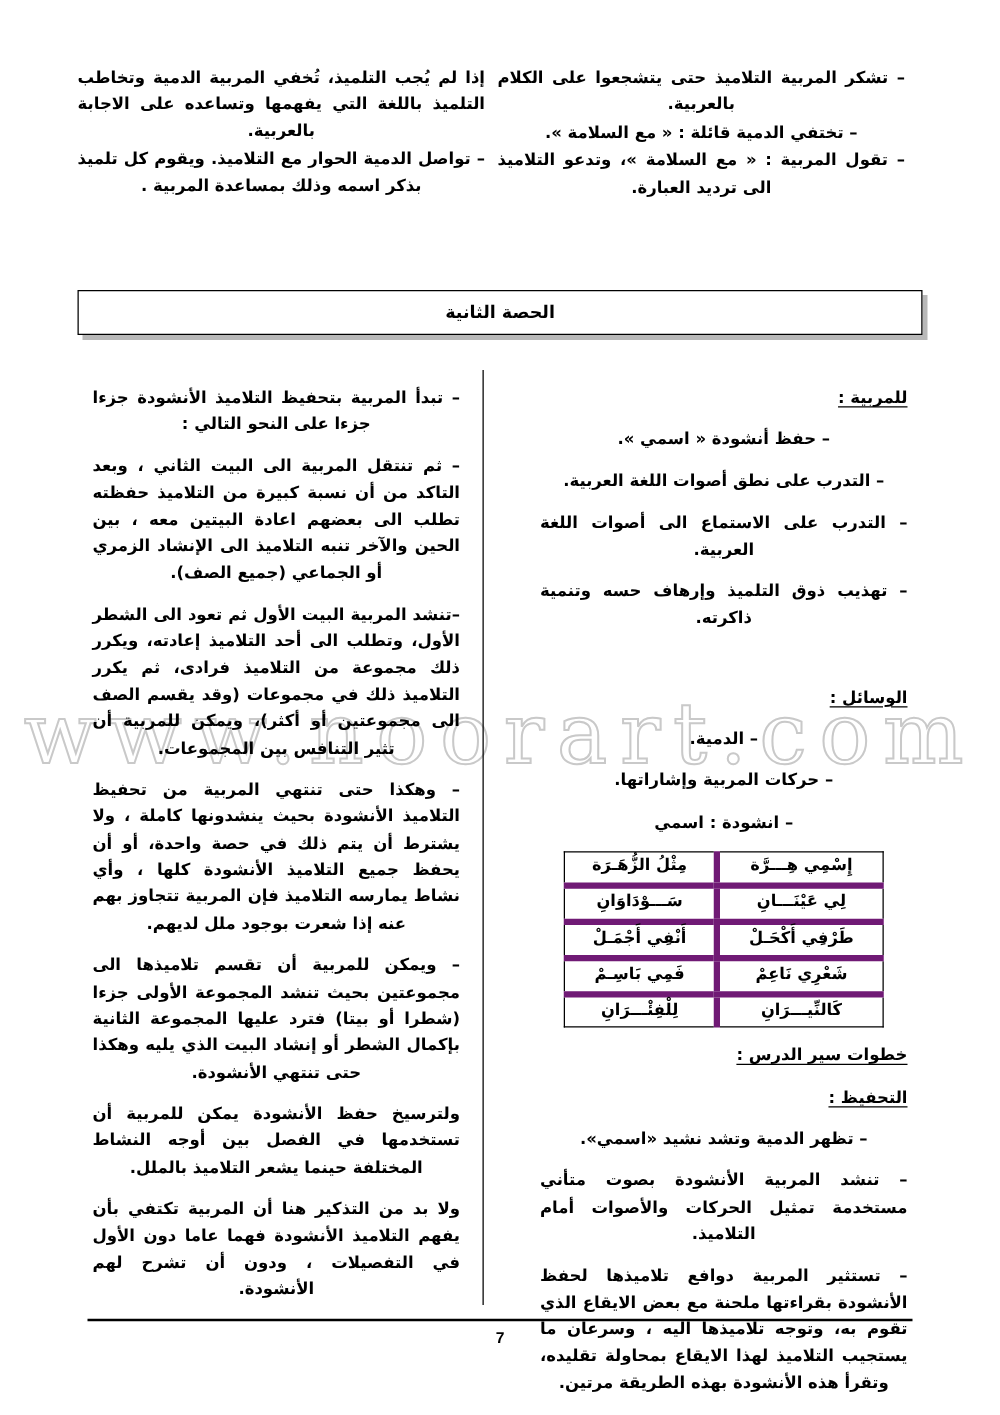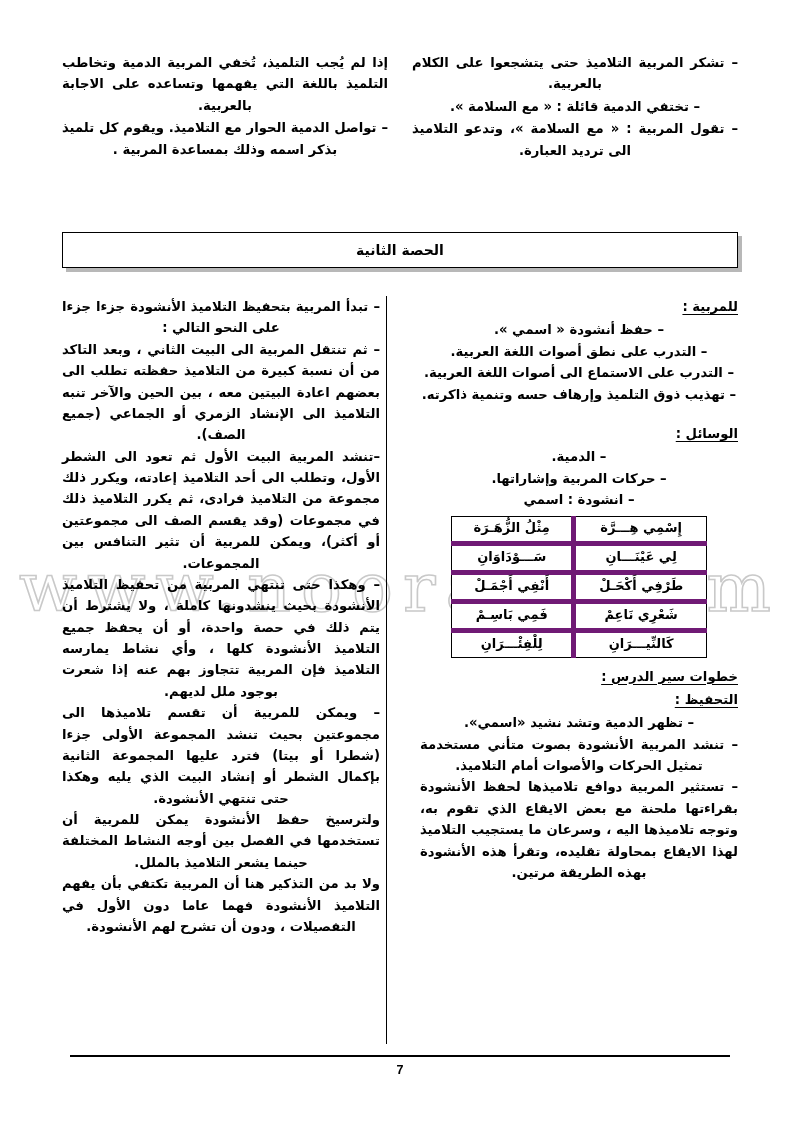--- a/index.html
+++ b/index.html
@@ -53,21 +53,21 @@
   .ar p { margin: 0; }
 
   
   .top-block {
     position: absolute;
     top: 52px;
     left: 62px;
     width: 676px;
     display: flex;
     flex-direction: row-reverse;
-    gap: 24px;
+    gap: 10px;
     z-index: 2;
   }
   .top-col { width: 326px; }
   .top-col p { margin: 0 0 1px 0; }
 
   
   .banner-wrap {
     position: absolute;
     top: 232px;
     left: 62px;
@@ -107,21 +107,21 @@
     border-left: 1.5px solid #000;
   }
   .col {
     position: absolute;
     top: 0;
     width: 318px;
   }
   .col-right { right: 0; }
   .col-left  { left: 0; }
 
-  .col p { margin: 0; }
+  .col p { margin: 12px; }
 
   .heading {
     text-decoration: underline;
     text-underline-offset: 3px;
     margin-bottom: 2px !important;
     text-align: right;
     text-align-last: right;
   }
   .spacer-md { height: 18px; }
   .center-line {

